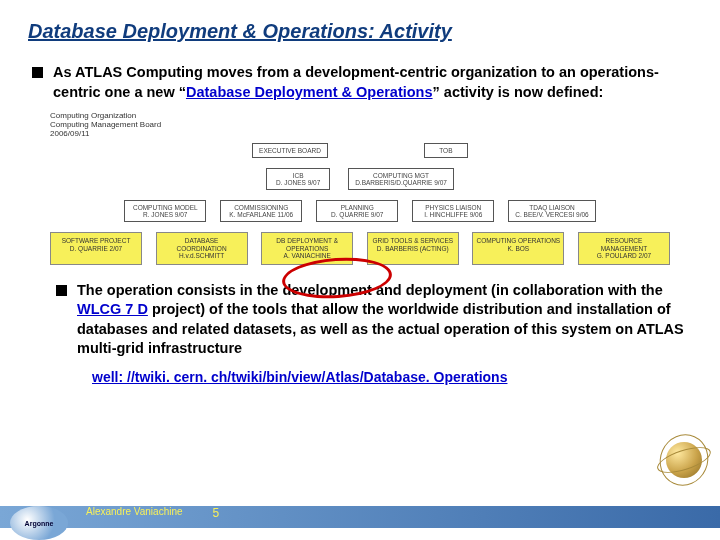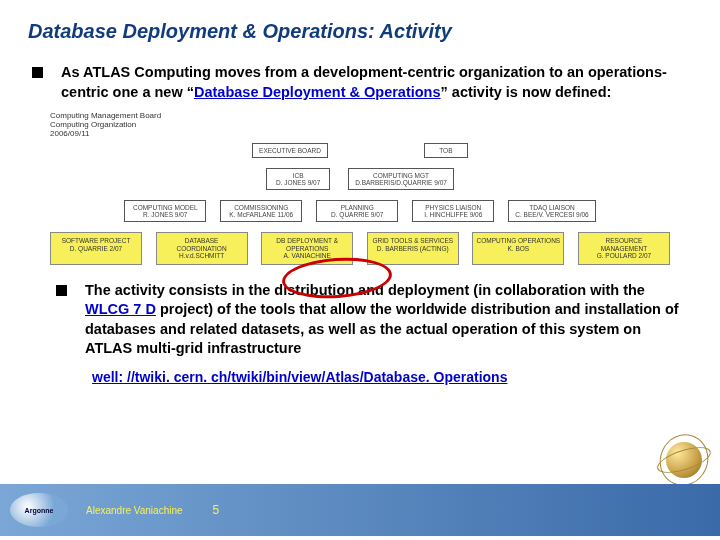--- a/index.html
+++ b/index.html
@@ -10,23 +10,24 @@
     background: #fff;
     position: relative;
     overflow: hidden;
   }
   .slide-title {
     font-size: 20px;
     font-weight: bold;
     font-style: italic;
     color: #103c7d;
     padding: 20px 10px 6px 28px;
+    text-decoration: underline;
   }
   .content { padding: 14px 32px 0 32px; }
-  .bullet-row { display: flex; align-items: flex-start; margin-bottom: 8px; gap: 8px; }
+  .bullet-row { display: flex; align-items: flex-start; margin-bottom: 8px; }
   .bullet-row.indent { margin-left: 24px; }
   .square-bullet {
     width: 11px; height: 11px; background: #000; flex: 0 0 11px;
     margin-top: 4px; margin-right: 10px;
   }
   .bullet-text { font-size: 14.5px; font-weight: bold; line-height: 1.35; color: #000; }
   .bullet-text .link { color: #0000cc; text-decoration: underline; }
   .org-chart {
     margin: 10px auto 16px auto;
     width: 620px;
@@ -56,23 +57,23 @@
     left: 232px; top: 26px;
     transform: rotate(-4deg);
     pointer-events: none;
   }
   .row4-wrap { position: relative; }
   .url-line {
     font-size: 14px; font-weight: bold; color: #0000cc;
     text-decoration: underline; margin-left: 60px; margin-top: 10px;
   }
   .footer {
-    position: absolute; left: 0; bottom: 4px; width: 100%; height: 52px;
+    position: absolute; left: 0; bottom: 12px; width: 100%; height: 22px;
     background: linear-gradient(to right, #7aa7d6 0%, #3a6aa8 100%);
-    display: flex; align-items: center;
+    display: flex; 
     color: #fff; font-size: 10px;
   }
   .footer .logo {
     width: 58px; height: 34px; margin-left: 10px; margin-right: 18px;
     display: flex; align-items: center; justify-content: center;
     background: radial-gradient(circle at 30% 40%, #fff 0%, #7aa7d6 60%);
     border-radius: 50% 50% 50% 50%;
     font-size: 7px; color: #003; font-weight: bold;
   }
   .footer .author { color: #f7f05a; margin-right: 30px; }
@@ -102,22 +103,22 @@
 
   <div class="bullet-row">
     <div class="square-bullet"></div>
     <div class="bullet-text">
       <span>As ATLAS Computing moves from a development-centric organization to an operations-centric one a new “</span><span class="link">Database Deployment &amp; Operations</span><span>” activity is now defined:</span>
     </div>
   </div>
 
   <div class="org-chart">
     <div class="oc-title">
+      <div>Computing Organization</div>
       <div>Computing Management Board</div>
-      <div>Computing Organization</div>
       <div>2006/09/11</div>
     </div>
     <div class="oc-row">
       <div class="oc-box">EXECUTIVE BOARD</div>
       <div style="width:60px"></div>
       <div class="oc-box tob">TOB</div>
     </div>
     <div class="oc-row">
       <div class="oc-box">
         <div>ICB</div>
@@ -177,21 +178,21 @@
             <div>G. POULARD 2/07</div>
           </div>
       </div>
       <div class="circle-mark"></div>
     </div>
   </div>
 
   <div class="bullet-row indent">
     <div class="square-bullet"></div>
     <div class="bullet-text">
-      <span>The activity consists in the distribution and deployment (in collaboration with the </span><span class="link">WLCG 7 D</span><span> project) of the tools that allow the worldwide distribution and installation of databases and related datasets, as well as the actual operation of this system on ATLAS multi-grid infrastructure</span>
+      <span>The operation consists in the development and deployment (in collaboration with the </span><span class="link">WLCG 7 D</span><span> project) of the tools that allow the worldwide distribution and installation of databases and related datasets, as well as the actual operation of this system on ATLAS multi-grid infrastructure</span>
     </div>
   </div>
 
   <div class="url-line">well: //twiki. cern. ch/twiki/bin/view/Atlas/Database. Operations</div>
 
 </div>
 
 <div class="deco">
   <div class="sphere"></div>
   <div class="ring r1"></div>

